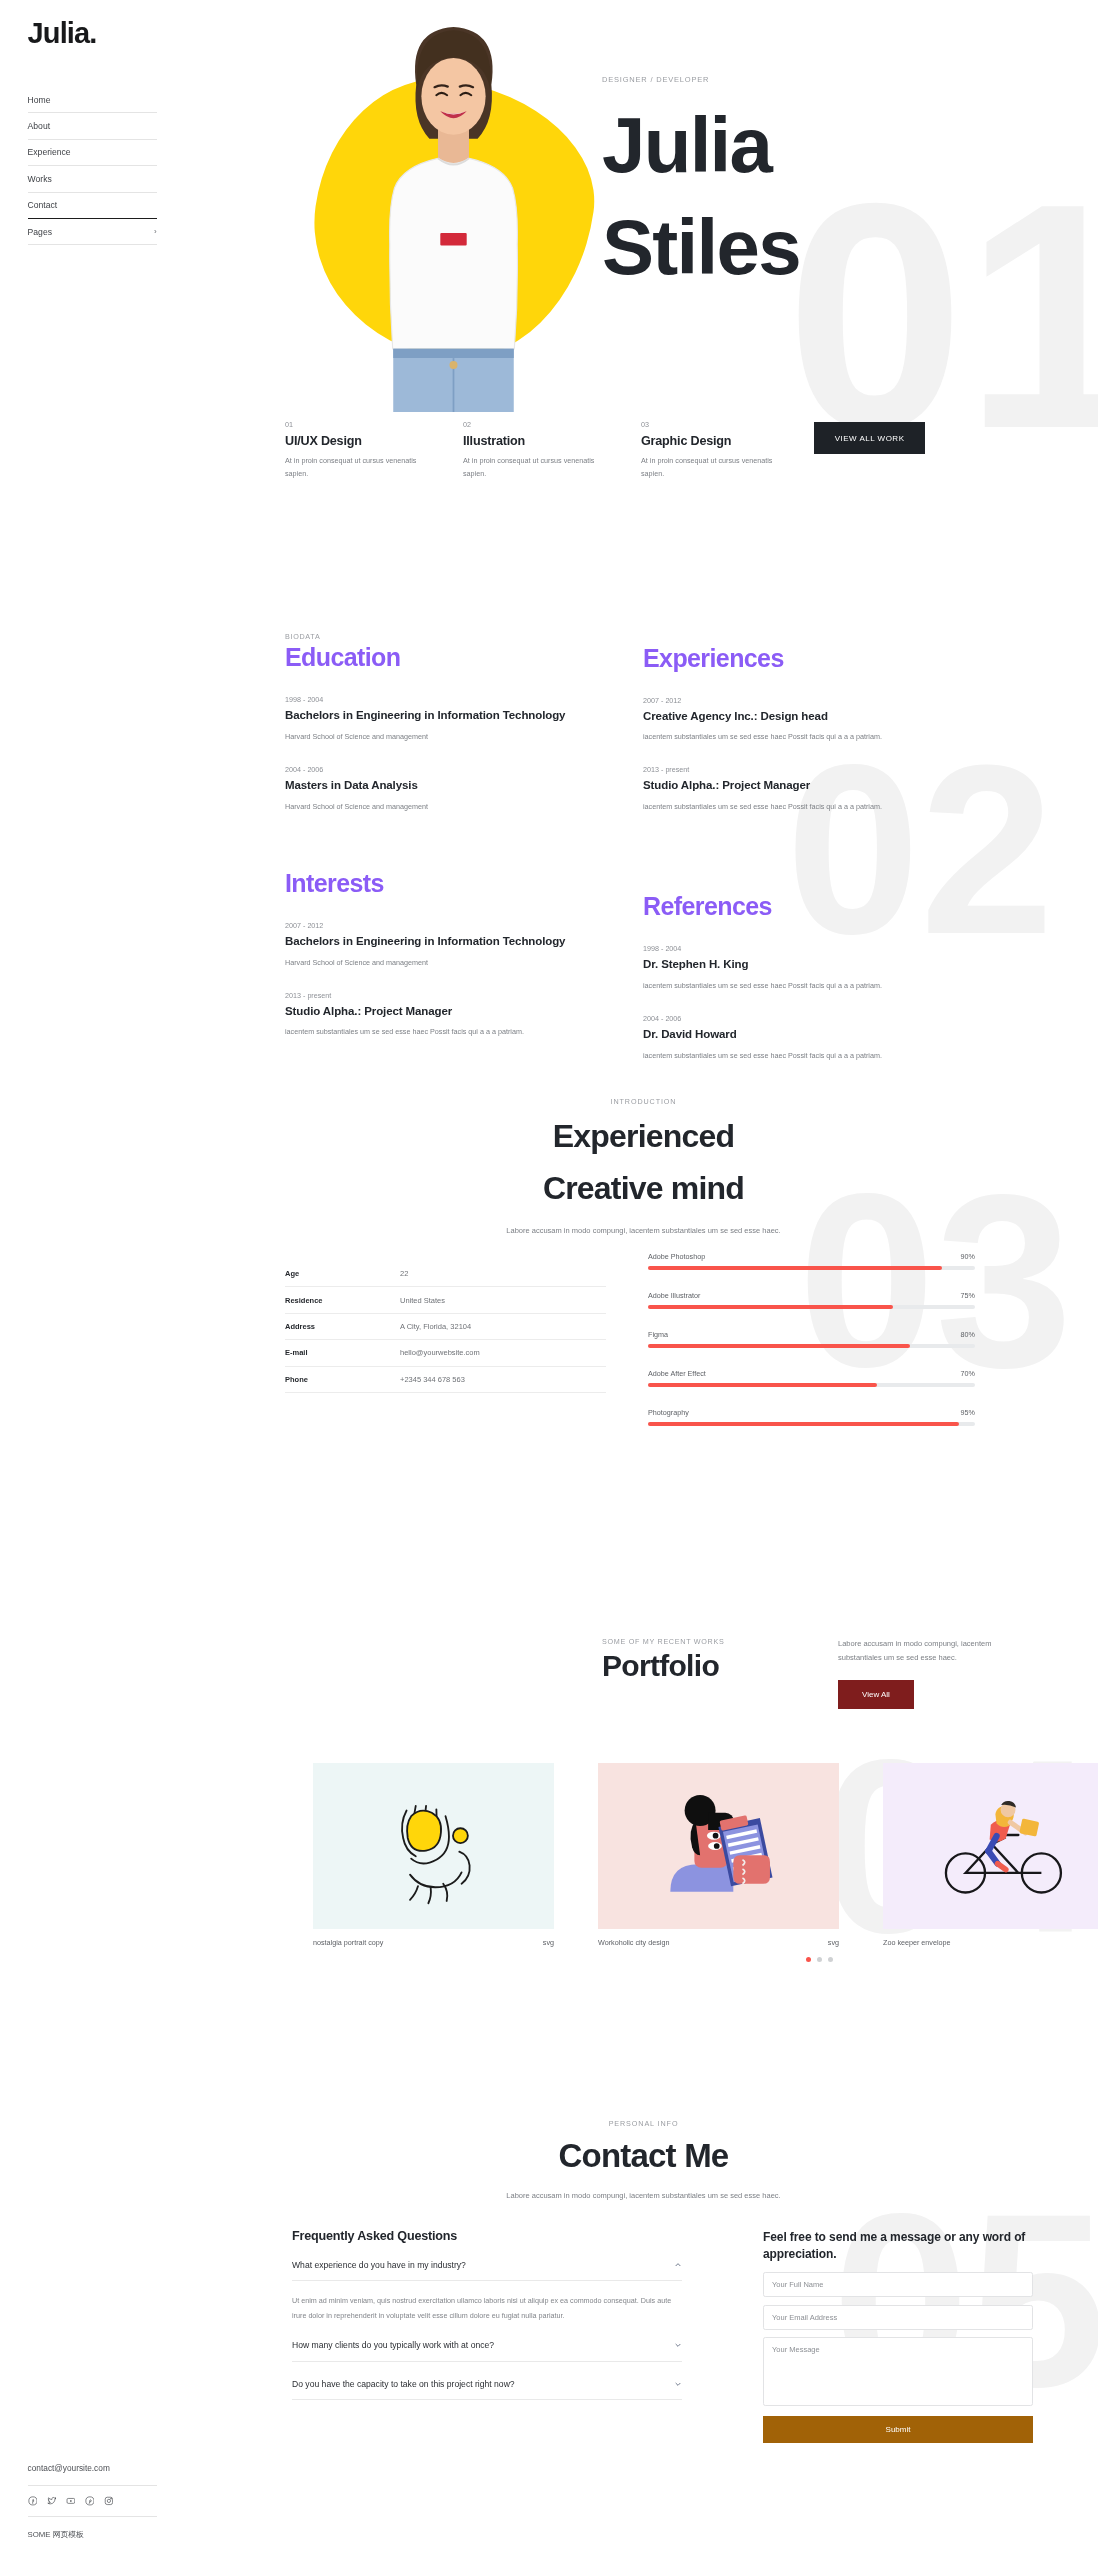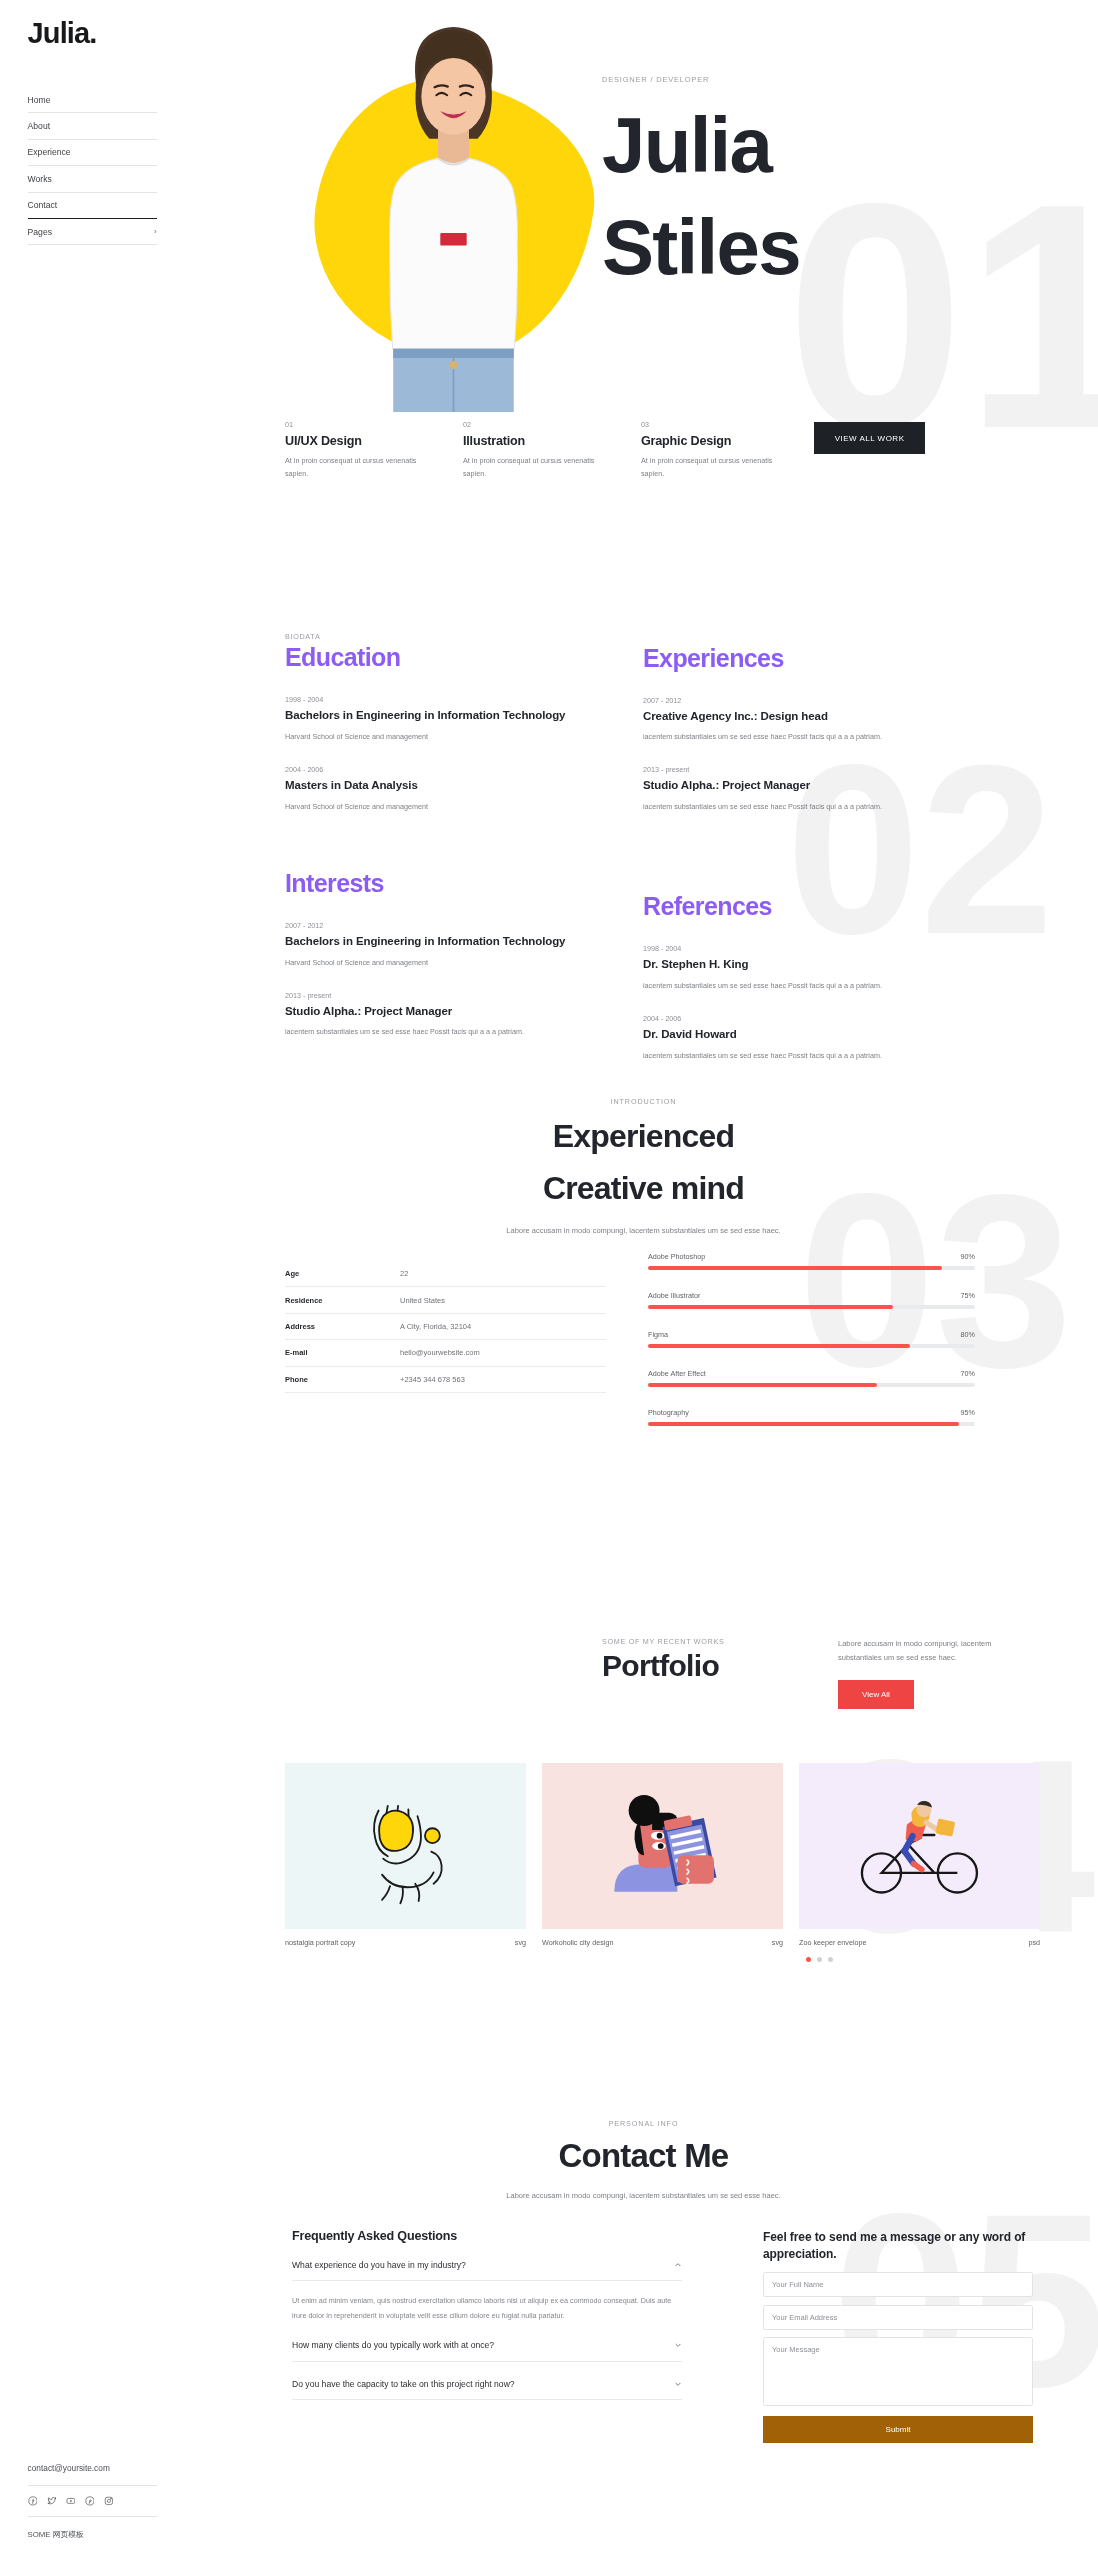--- a/index.html
+++ b/index.html
@@ -108,26 +108,26 @@
   .skill-fill { position: absolute; left: 0; top: 0; height: 4px; border-radius: 2.3px; background: #F9544B; }
 
   
   .portfolio { position: relative; padding-top: 23px; height: 471px; }
   .pf-left { position: absolute; left: 413px; top: 23px; }
   .pf-eyebrow { font-size: 7.2px; letter-spacing: 0.7px; color: #9a9da2; text-transform: uppercase; }
   .pf-title { font-size: 30px; font-weight: 700; letter-spacing: -0.7px; margin-top: 3.4px; color:#22262c; }
   .pf-right { position: absolute; left: 649px; top: 23px; width: 195px; }
   .pf-desc { font-size: 7.5px; color: #7d8086; line-height: 1.85; }
   .pf-btn {
-    margin-top: 15px; background: #ef4444; color: #fff; font-size: 8px;
+    margin-top: 15px; background: #7f1d1d; color: #fff; font-size: 8px;
     padding: 10.3px 24px; border: none; cursor: pointer; font-family: "Liberation Sans", sans-serif;
   }
 
   .pf-grid { position: absolute; left: 96px; top: 149px; display: flex; gap: 16px; z-index: 2; }
-  .pf-card { width: 241px; }
+  .pf-card { width: 241px; margin-left: 28px; }
   .pf-thumb { width: 241px; height: 166px; display: flex; align-items: center; justify-content: center; }
   .pf-meta { display: flex; justify-content: space-between; margin-top: 9.2px; font-size: 7.2px; color: #5e6166; }
   .dots { position: absolute; left: 617px; top: 343px; display: flex; gap: 5.7px; z-index: 3; }
   .dot { width: 5.2px; height: 5.2px; border-radius: 50%; background: #cfd1d3; }
   .dot.active { background: #F9544B; }
 
   
   .contact { position: relative; padding-top: 34px; height: 402px; }
   .ct-head { text-align: center; position: relative; z-index: 2; }
   .ct-eyebrow { font-size: 7.2px; letter-spacing: 0.9px; color: #9a9da2; text-transform: uppercase; }

